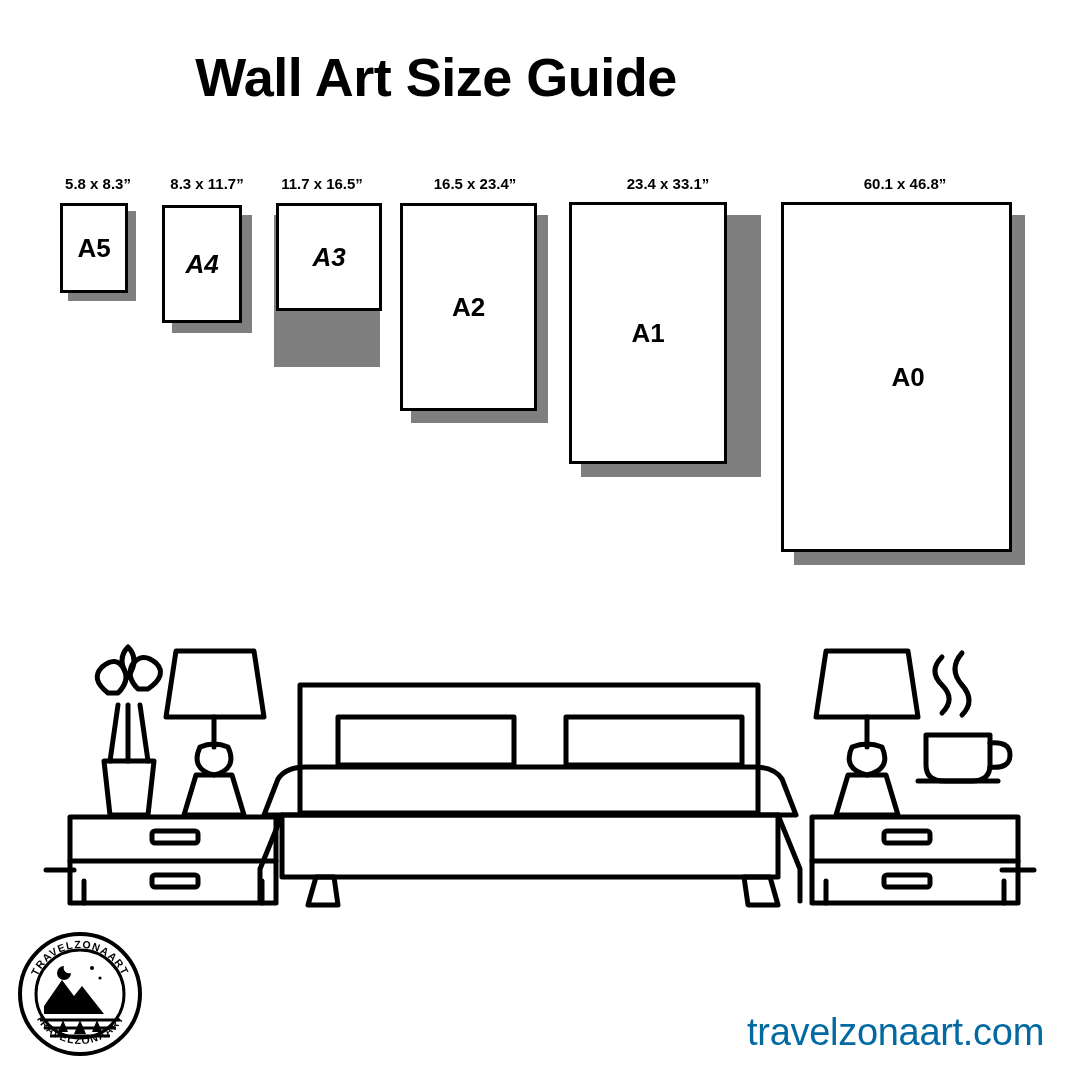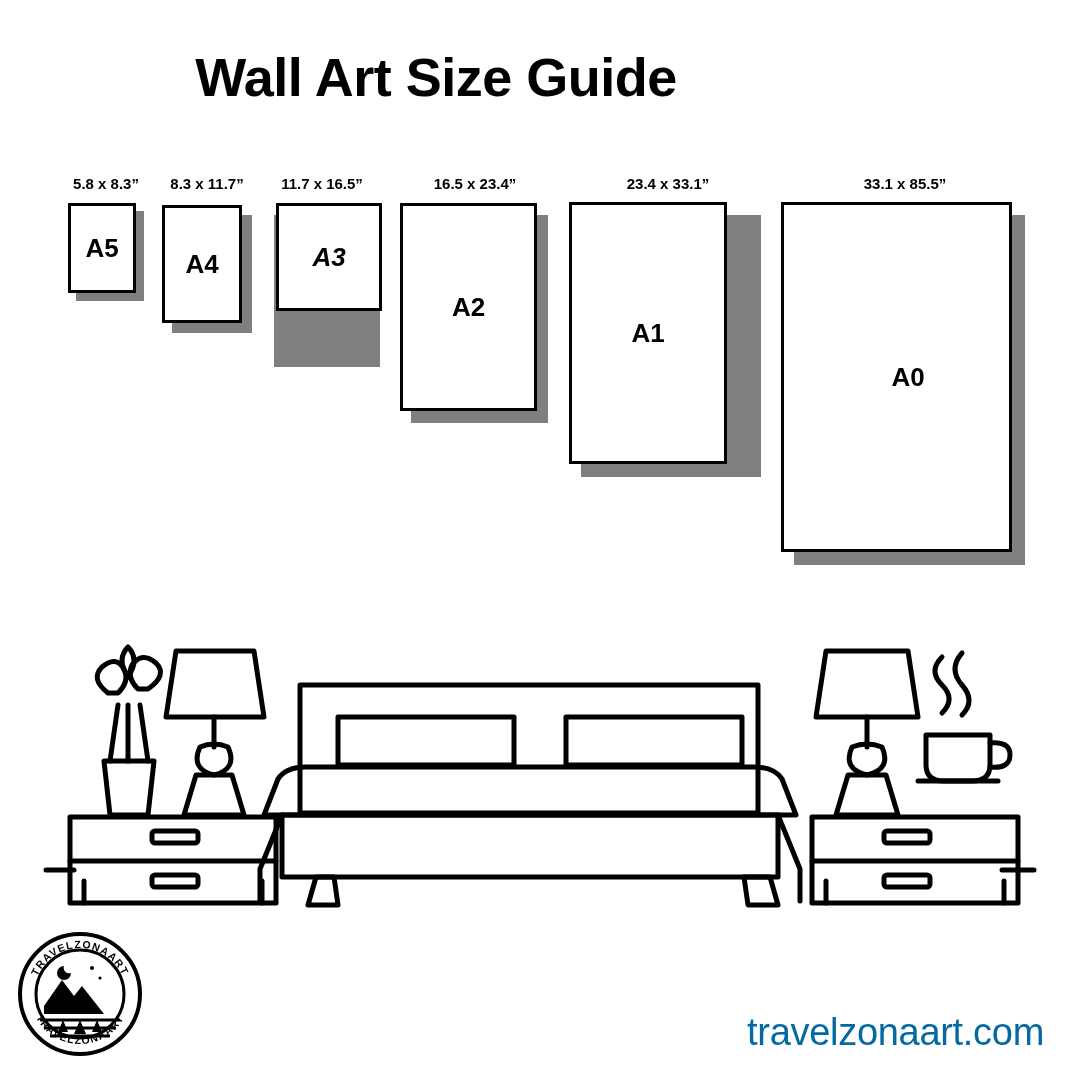--- a/index.html
+++ b/index.html
@@ -89,32 +89,32 @@
 </style>
 </head>
 <body>
 
 <div id="page">
 
   <div id="title">Wall Art Size Guide</div>
 
   <div id="frames">
 
-    <div class="frame-group" style="left:60px; top:175px; width:92px; height:130px;">
+    <div class="frame-group" style="left:52px; top:175px; width:92px; height:130px;">
       <div class="frame-dim">5.8 x 8.3”</div>
       <div class="frame-shadow" style="left:16px; top:36px; width:68px; height:90px;"></div>
       <div class="frame-box" style="left:8px; top:28px; width:68px; height:90px;">
         <span class="frame-label">A5</span>
       </div>
     </div>
 
     <div class="frame-group" style="left:152px; top:175px; width:110px; height:160px;">
       <div class="frame-dim">8.3 x 11.7”</div>
       <div class="frame-shadow" style="left:20px; top:40px; width:80px; height:118px;"></div>
-      <div class="frame-box" style="left:10px; top:30px; width:80px; height:118px;">
+      <div class="frame-box" style="left:10px; top:30px; width:80px; height:118px;font-style:italic;">
         <span class="frame-label">A4</span>
       </div>
     </div>
 
     <div class="frame-group" style="left:254px; top:175px; width:136px; height:210px;">
       <div class="frame-dim">11.7 x 16.5”</div>
       <div class="frame-shadow" style="left:20px; top:40px; width:106px; height:152px;"></div>
       <div class="frame-box" style="left:22px; top:28px; width:106px; height:108px;font-style:italic;">
         <span class="frame-label">A3</span>
       </div>
@@ -130,21 +130,21 @@
 
     <div class="frame-group" style="left:560px; top:175px; width:216px; height:320px;">
       <div class="frame-dim">23.4 x 33.1”</div>
       <div class="frame-shadow" style="left:21px; top:40px; width:180px; height:262px;"></div>
       <div class="frame-box" style="left:9px; top:27px; width:158px; height:262px;">
         <span class="frame-label">A1</span>
       </div>
     </div>
 
     <div class="frame-group" style="left:772px; top:175px; width:266px; height:410px;">
-      <div class="frame-dim">33.1 x 85.5”</div>
+      <div class="frame-dim">60.1 x 46.8”</div>
       <div class="frame-shadow" style="left:22px; top:40px; width:231px; height:350px;"></div>
       <div class="frame-box" style="left:9px; top:27px; width:231px; height:350px;padding-left:23px;">
         <span class="frame-label">A0</span>
       </div>
     </div>
 
   </div>
 
   <svg id="furniture" viewBox="0 0 1080 350">
     <g fill="none" stroke="#000000" stroke-width="5" stroke-linecap="round" stroke-linejoin="round">

